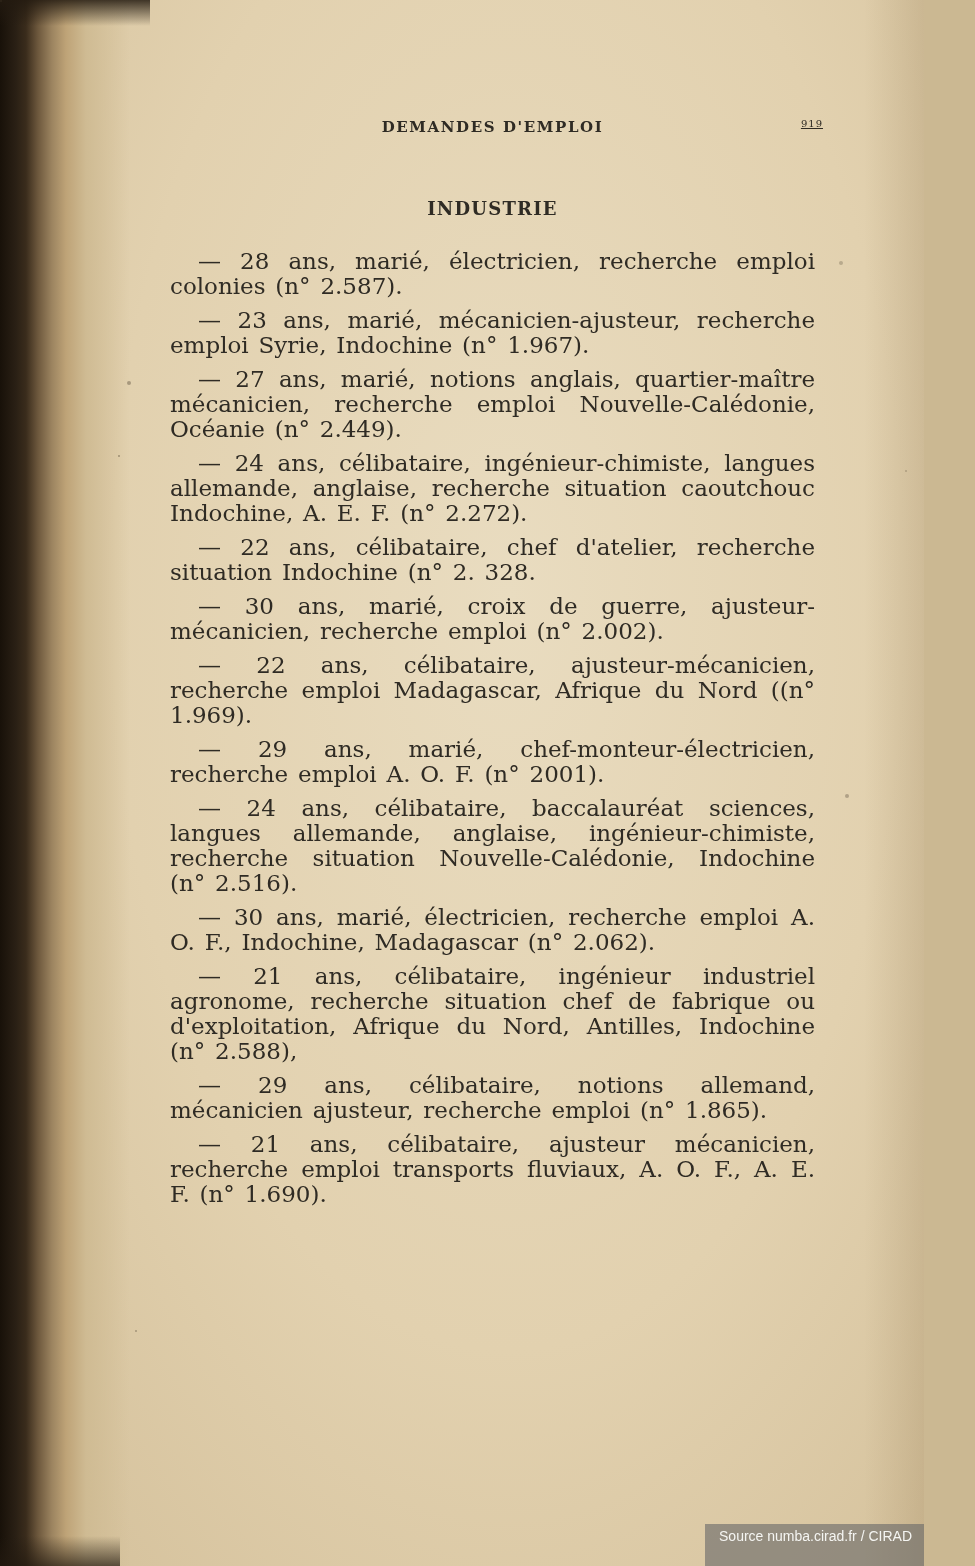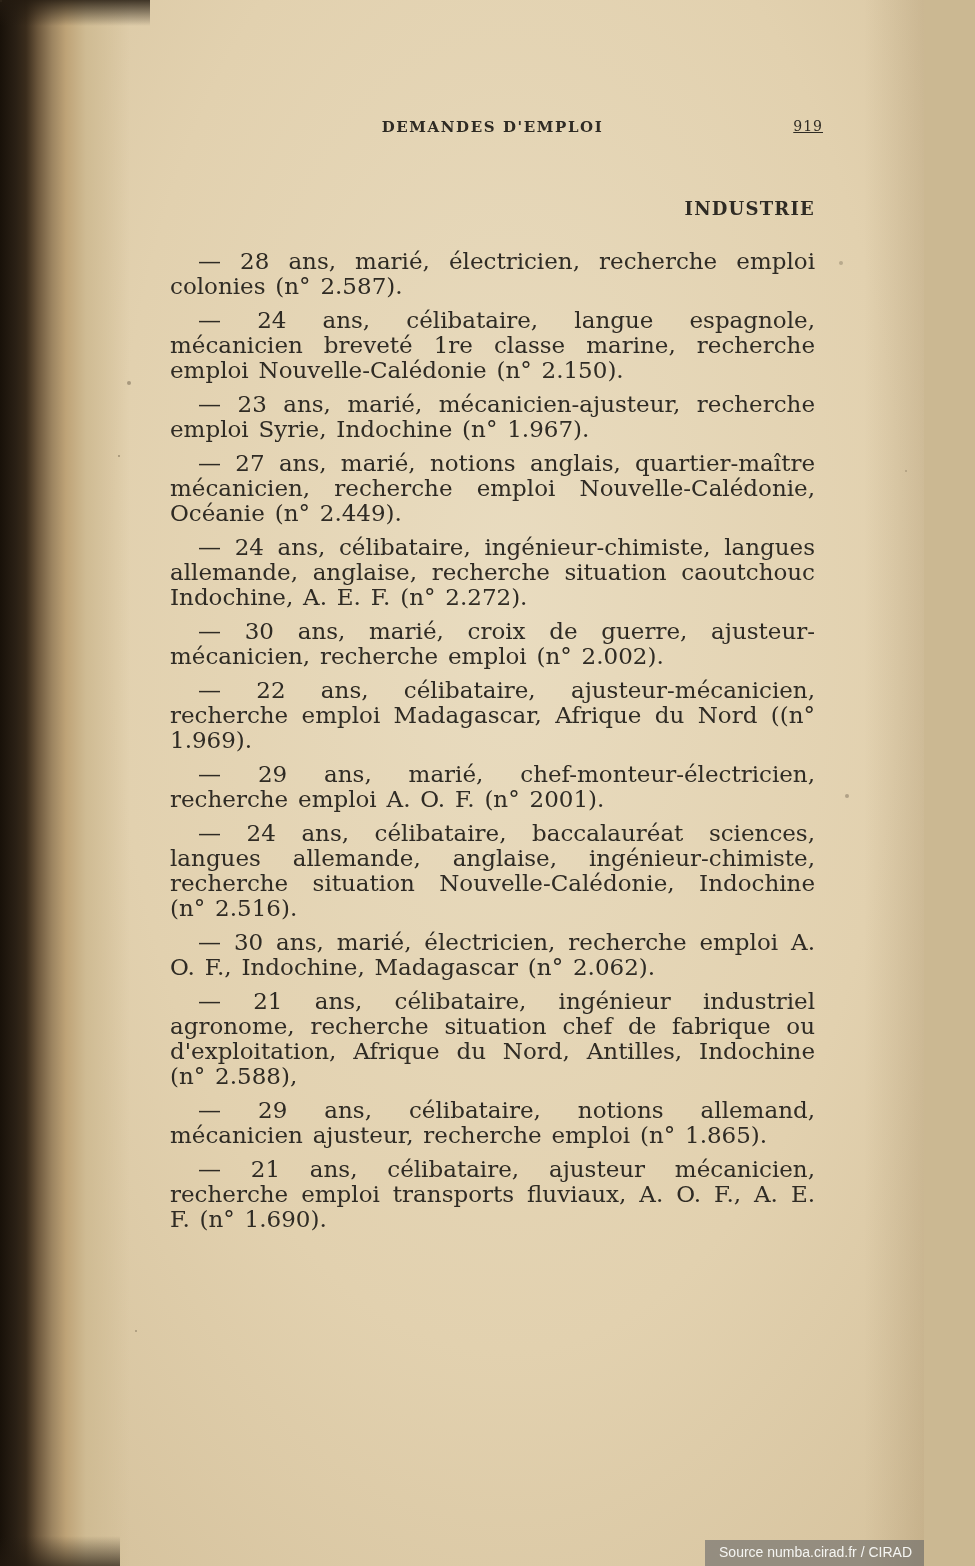--- a/index.html
+++ b/index.html
@@ -74,27 +74,27 @@
   .running-header .header-title {
     display: block;
     text-align: center;
     font-weight: bold;
     font-size: 15px;
     letter-spacing: 1.6px;
   }
   .running-header .page-number {
     position: absolute;
     right: -8px; top: 0;
-    font-size: 14px;
+    font-size: 10px;
     letter-spacing: 1px;
     text-decoration: underline;
   }
   .section-title {
     margin-top: 58px;
-    text-align: right;
+    text-align: center;
     font-size: 18px;
     font-weight: 600;
     letter-spacing: 1.2px;
   }
   .entries {
     margin-top: 30px;
   }
   .entry {
     margin: 0 0 9px 0;
     font-size: 23px;
@@ -103,21 +103,21 @@
     text-indent: 28px;
     word-spacing: 2.5px;
   }
   .watermark {
     position: absolute;
     right: 0; bottom: 0;
     background: var(--watermark-bg);
     color: var(--watermark-text);
     font-family: "Liberation Sans", "DejaVu Sans", sans-serif;
     font-size: 14px;
-    padding: 4px 12px 6px 14px;
+    padding: 4px 12px 22px 14px;
   }
 </style>
 </head>
 <body>
 
 <div class="scan">
 
   <div class="spine"></div>
   <div class="corner-top"></div>
   <div class="corner-bottom"></div>
@@ -128,24 +128,24 @@
 
     <div class="running-header">
       <span class="header-title">DEMANDES D'EMPLOI</span>
       <span class="page-number">919</span>
     </div>
 
     <div class="section-title">INDUSTRIE</div>
 
     <div class="entries">
         <p class="entry">— 28 ans, marié, électricien, recherche emploi colonies (n° 2.587).</p>
-        <p class="entry">— 24 ans, célibataire, langue espagnole, mécanicien breveté 1re classe marine, recherche emploi Nouvelle-Calédonie (n° 2.150).</p>
         <p class="entry">— 23 ans, marié, mécanicien-ajusteur, recherche emploi Syrie, Indochine (n° 1.967).</p>
         <p class="entry">— 27 ans, marié, notions anglais, quartier-maître mécanicien, recherche emploi Nouvelle-Calédonie, Océanie (n° 2.449).</p>
         <p class="entry">— 24 ans, célibataire, ingénieur-chimiste, langues allemande, anglaise, recherche situation caoutchouc Indochine, A. E. F. (n° 2.272).</p>
+        <p class="entry">— 22 ans, célibataire, chef d'atelier, recherche situation Indochine (n° 2. 328.</p>
         <p class="entry">— 30 ans, marié, croix de guerre, ajusteur-mécanicien, recherche emploi (n° 2.002).</p>
         <p class="entry">— 22 ans, célibataire, ajusteur-mécanicien, recherche emploi Madagascar, Afrique du Nord ((n° 1.969).</p>
         <p class="entry">— 29 ans, marié, chef-monteur-électricien, recherche emploi A. O. F. (n° 2001).</p>
         <p class="entry">— 24 ans, célibataire, baccalauréat sciences, langues allemande, anglaise, ingénieur-chimiste, recherche situation Nouvelle-Calédonie, Indochine (n° 2.516).</p>
         <p class="entry">— 30 ans, marié, électricien, recherche emploi A. O. F., Indochine, Madagascar (n° 2.062).</p>
         <p class="entry">— 21 ans, célibataire, ingénieur industriel agronome, recherche situation chef de fabrique ou d'exploitation, Afrique du Nord, Antilles, Indochine (n° 2.588),</p>
         <p class="entry">— 29 ans, célibataire, notions allemand, mécanicien ajusteur, recherche emploi (n° 1.865).</p>
         <p class="entry">— 21 ans, célibataire, ajusteur mécanicien, recherche emploi transports fluviaux, A. O. F., A. E. F. (n° 1.690).</p>
       </div>
 

